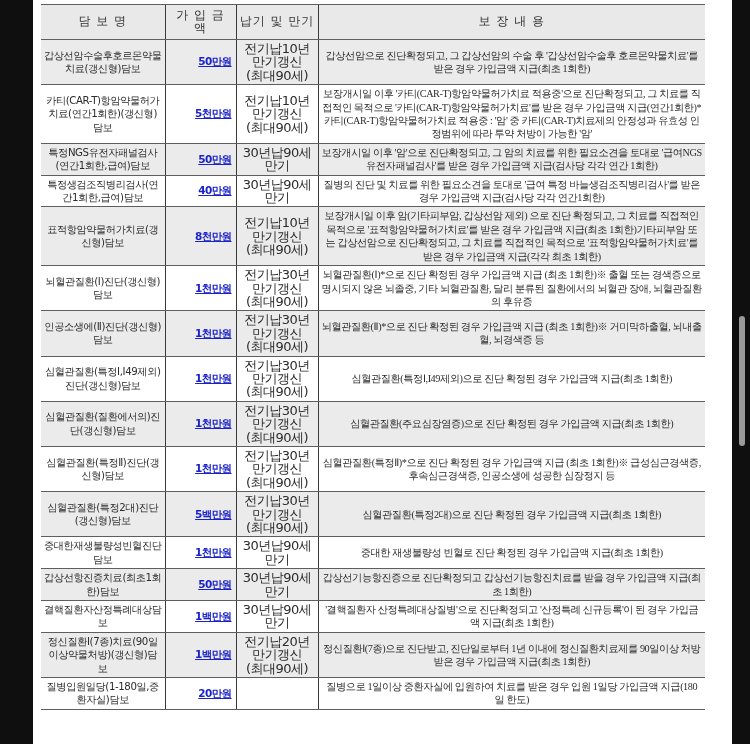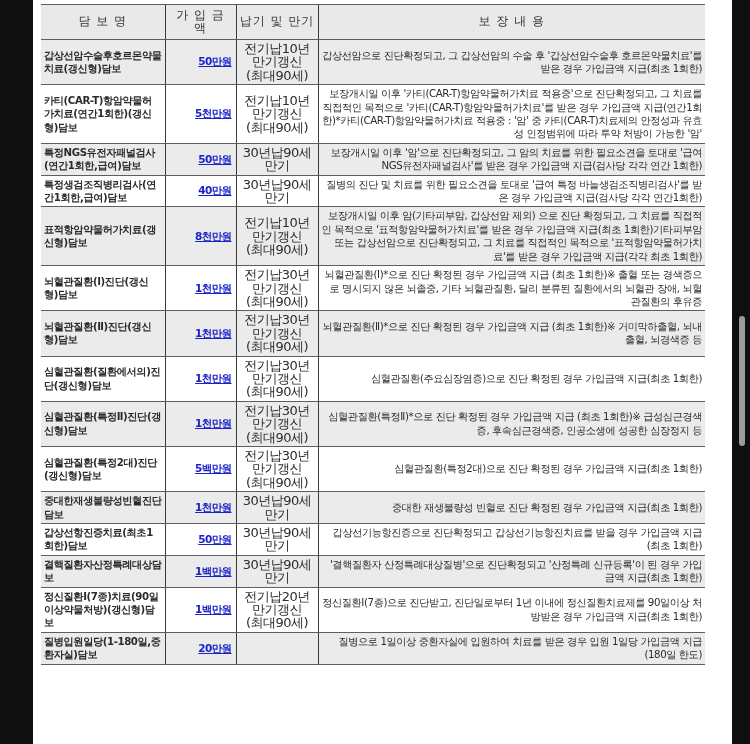--- a/index.html
+++ b/index.html
@@ -47,28 +47,28 @@
     table.coverage thead th {
       background: #e9e9e9;
       font-weight: normal;
       font-size: 12px;
       height: 30px;
       color: #333;
       letter-spacing: 1px;
     }
     table.coverage tbody tr:nth-child(odd) td { background: #ebebeb; }
     table.coverage tbody tr:nth-child(even) td { background: #ffffff; }
-    .c-name { text-align: left; font-weight: bold; }
+    .c-name { text-align: center; }
     .c-amt {
       text-align: right; color: #1a22c8; font-weight: bold; font-size: 10.5px; letter-spacing: -0.6px;
       padding-right: 4px !important;
       text-decoration: underline;
     }
     .c-term { text-align: center; font-size: 13px; letter-spacing: -0.5px; }
-    .c-desc { text-align: right; }
+    .c-desc { text-align: center; font-family: Liberation Serif, serif; }
     .term-line { display: block; }
   </style>
 </head>
 <body>
 
 <div class="frame-left"></div>
 
 <div class="doc">
   <table class="coverage">
     <colgroup>
@@ -134,27 +134,36 @@
         <tr>
           <td class="c-name">뇌혈관질환(Ⅰ)진단(갱신형)담보</td>
           <td class="c-amt">1천만원</td>
           <td class="c-term">
             <span class="term-line">전기납30년만기갱신</span>
             <span class="term-line">(최대90세)</span>
           </td>
           <td class="c-desc">뇌혈관질환(Ⅰ)*으로 진단 확정된 경우 가입금액 지급 (최초 1회한)※ 출혈 또는 경색증으로 명시되지 않은 뇌졸중, 기타 뇌혈관질환, 달리 분류된 질환에서의 뇌혈관 장애, 뇌혈관질환의 후유증</td>
         </tr>
         <tr>
-          <td class="c-name">뇌혈관질환(Ⅱ)진단(갱신형)담보</td>
+          <td class="c-name">인공소생에(Ⅱ)진단(갱신형)담보</td>
           <td class="c-amt">1천만원</td>
           <td class="c-term">
             <span class="term-line">전기납30년만기갱신</span>
             <span class="term-line">(최대90세)</span>
           </td>
           <td class="c-desc">뇌혈관질환(Ⅱ)*으로 진단 확정된 경우 가입금액 지급 (최초 1회한)※ 거미막하출혈, 뇌내출혈, 뇌경색증 등</td>
+        </tr>
+        <tr>
+          <td class="c-name">심혈관질환(특정Ⅰ,I49제외)진단(갱신형)담보</td>
+          <td class="c-amt">1천만원</td>
+          <td class="c-term">
+            <span class="term-line">전기납30년만기갱신</span>
+            <span class="term-line">(최대90세)</span>
+          </td>
+          <td class="c-desc">심혈관질환(특정Ⅰ,I49제외)으로 진단 확정된 경우 가입금액 지급(최초 1회한)</td>
         </tr>
         <tr>
           <td class="c-name">심혈관질환(질환에서의)진단(갱신형)담보</td>
           <td class="c-amt">1천만원</td>
           <td class="c-term">
             <span class="term-line">전기납30년만기갱신</span>
             <span class="term-line">(최대90세)</span>
           </td>
           <td class="c-desc">심혈관질환(주요심장염증)으로 진단 확정된 경우 가입금액 지급(최초 1회한)</td>
         </tr>

